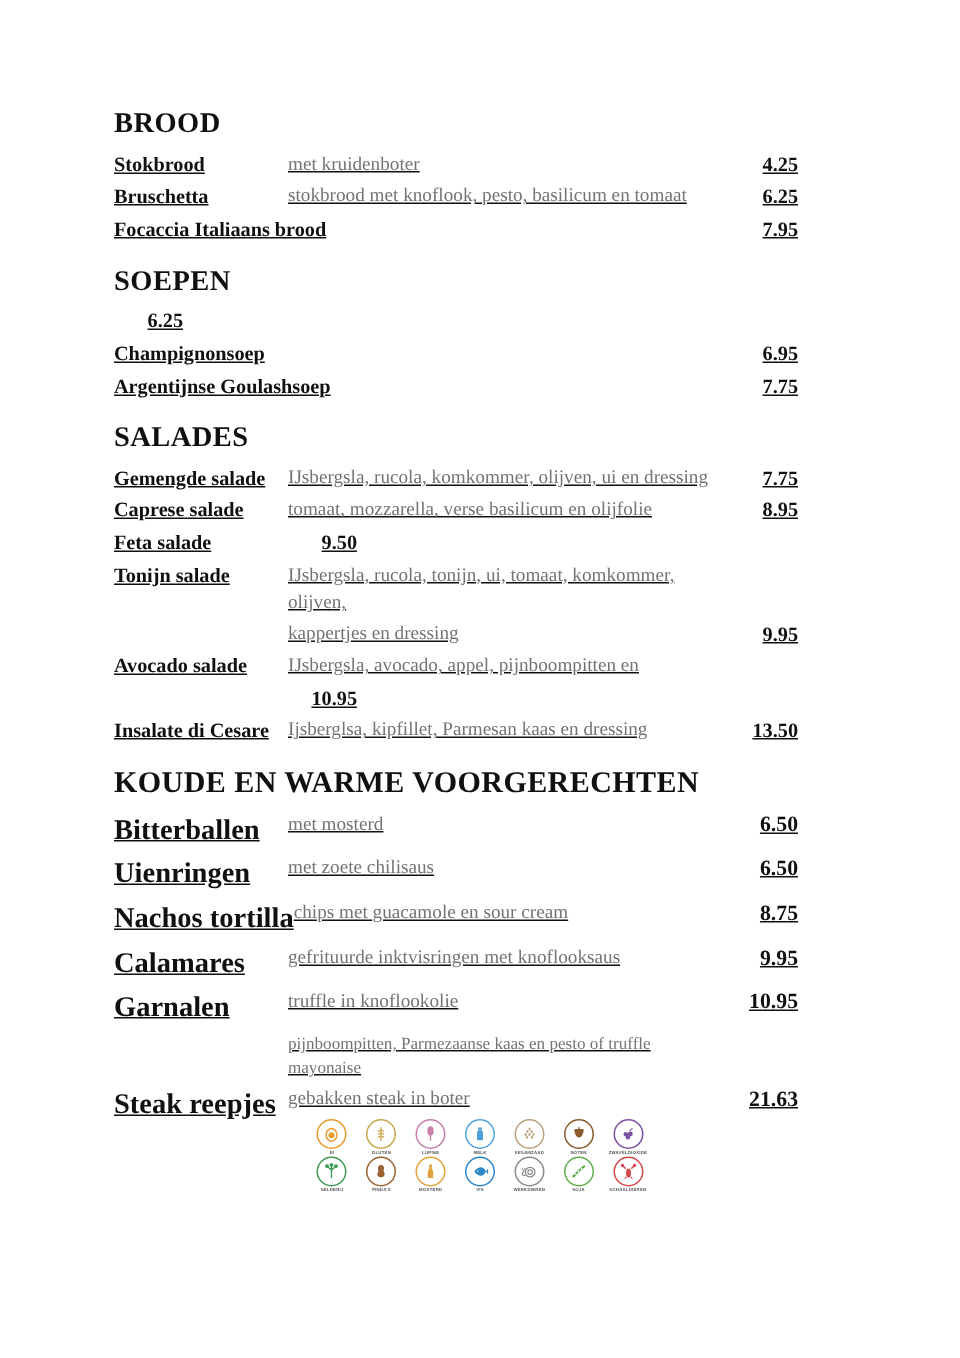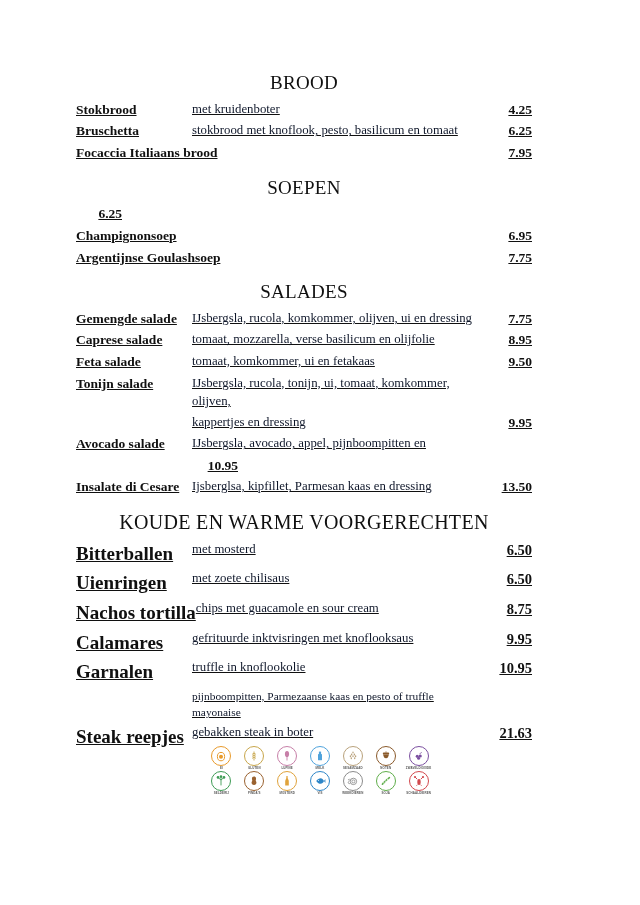--- a/index.html
+++ b/index.html
@@ -24,22 +24,22 @@
   }
   .content {
     position: absolute;
     left: 76px;
     top: 72px;
     width: 456px;
   }
 
   
   .section-title {
-    text-align: center;
-    font-weight: normal;
+    text-align: left;
+    font-weight: bold;
     font-size: 19px;
     letter-spacing: 0.3px;
     margin: 0 0 6px 0;
     line-height: 1.15;
   }
   .section-title.wide {
     font-size: 20px;
   }
   .section {
     margin-bottom: 14px;
@@ -59,21 +59,21 @@
     font-size: 13.5px;
     flex: 0 0 116px;
     white-space: nowrap;
   }
   .name.big {
     font-size: 19px;
   }
   .desc {
     flex: 1 1 auto;
     font-size: 12.8px;
-    color: #0f172a;
+    color: #737373;
     padding-right: 8px;
   }
   .desc.small {
     font-size: 11.4px;
   }
   .price {
     flex: 0 0 46px;
     text-align: right;
     font-weight: bold;
     font-size: 13.5px;
@@ -196,21 +196,20 @@
       </div>
 
       <div class="row">
         <div class="name">Caprese salade</div>
         <div class="desc">tomaat, mozzarella, verse basilicum en olijfolie</div>
         <div class="price">8.95</div>
       </div>
 
       <div class="row">
         <div class="name">Feta salade</div>
-        <div class="desc">tomaat, komkommer, ui en fetakaas</div>
         <div class="price">9.50</div>
       </div>
 
       <div class="row">
         <div class="name">Tonijn salade</div>
         <div class="desc">IJsbergsla, rucola, tonijn, ui, tomaat, komkommer, olijven,</div>
         <div class="price empty"></div>
       </div>
       <div class="row cont">
         <div class="name"></div>

